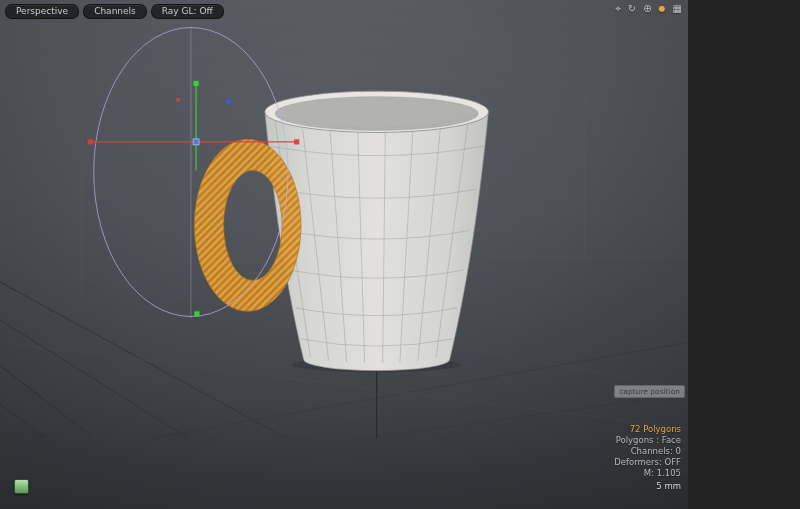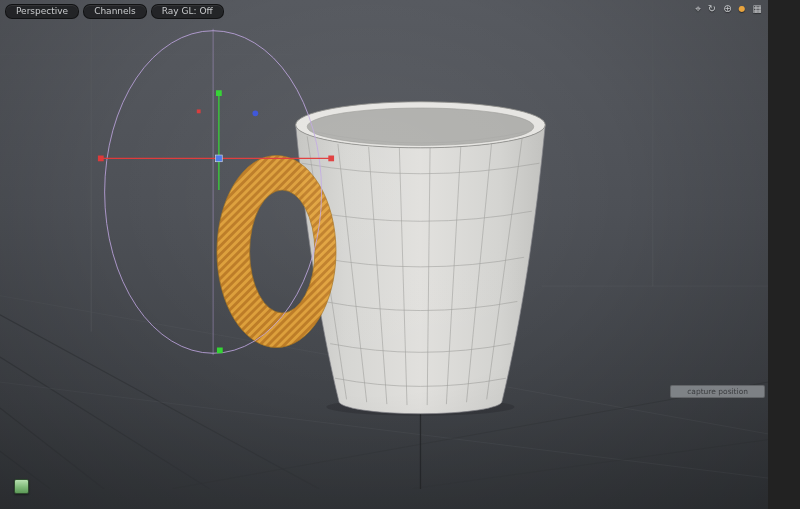--- a/index.html
+++ b/index.html
@@ -1,17 +1,17 @@
 <!DOCTYPE html>
 <html><head>
 <meta charset="utf-8">
 <style>
   html,body{margin:0;padding:0;background:#222;}
   .viewport{
-    position:relative;width:768px;height:509px;overflow:hidden;
+    position:relative;width:688px;height:509px;overflow:hidden;
     font-family:"DejaVu Sans","Liberation Sans",sans-serif;
     background:linear-gradient(180deg,#575a60 0%,#4d5056 42%,#404348 78%,#34373b 100%);
     user-select:none;
   }
   .viewport::after{
     content:"";position:absolute;inset:0;pointer-events:none;
     background:radial-gradient(ellipse at 48% 38%, rgba(255,255,255,0.05) 0%, rgba(0,0,0,0) 45%, rgba(0,0,0,0.22) 100%);
   }
   .scene{position:absolute;inset:0;}
   
@@ -29,21 +29,21 @@
   .stats{
     position:absolute;right:7px;bottom:17px;text-align:right;z-index:5;
     font-size:8.5px;line-height:1.3;color:#b6b8ba;text-shadow:0 1px 1px rgba(0,0,0,.4);
   }
   .stats .hl{color:#e8a43e;}
   .stats .grid-size{margin-top:2px;color:#d4d6d8;}
   
   .capture-tip{
     position:absolute;right:3px;top:385px;z-index:5;
     background:rgba(150,153,157,0.75);color:#3a3c3f;font-size:7.5px;line-height:11px;
-    padding:0 16px;border-radius:2px;border:1px solid rgba(80,82,85,0.6);text-align:center;
+    padding:0 4px;border-radius:2px;border:1px solid rgba(80,82,85,0.6);text-align:center;
   }
   
   .swatch{
     position:absolute;left:14px;bottom:15px;width:13px;height:13px;z-index:5;border-radius:2px;
     background:linear-gradient(180deg,#b7e0b0 0%,#7fba79 55%,#5d9a58 100%);
     border:1px solid #2f4a2f;box-shadow:0 1px 2px rgba(0,0,0,.4);cursor:pointer;
   }
 </style>
 </head>
 <body>
@@ -144,16 +144,24 @@
   <div class="nav-icons">
     <span class="nav-icon">⌖</span>
     <span class="nav-icon">↻</span>
     <span class="nav-icon">⊕</span>
     <span class="nav-icon gl">●</span>
     <span class="nav-icon">▦</span>
   </div>
 
   <div class="capture-tip">capture position</div>
 
+  <div class="stats">
+    <div class="hl">72 Polygons</div>
+    <div>Polygons : Face</div>
+    <div>Channels: 0</div>
+    <div>Deformers: OFF</div>
+    <div>M: 1.105</div>
+    <div class="grid-size">5 mm</div>
+  </div>
 
   <div class="swatch"></div>
 
 </div>
 
 </body></html>

